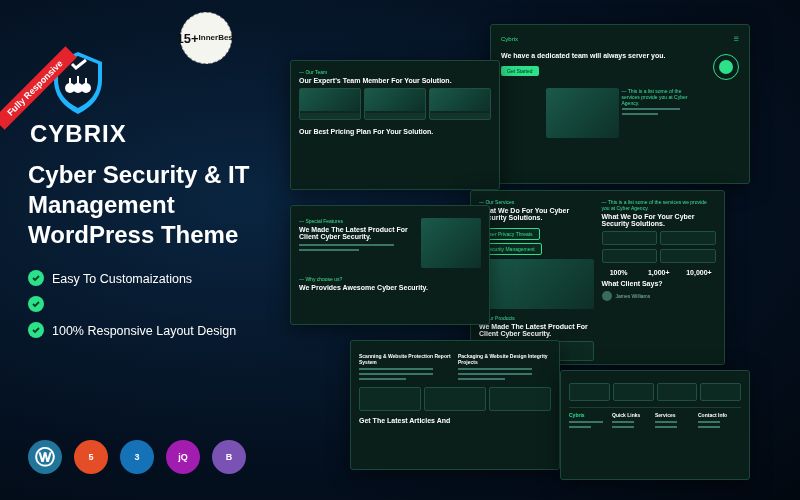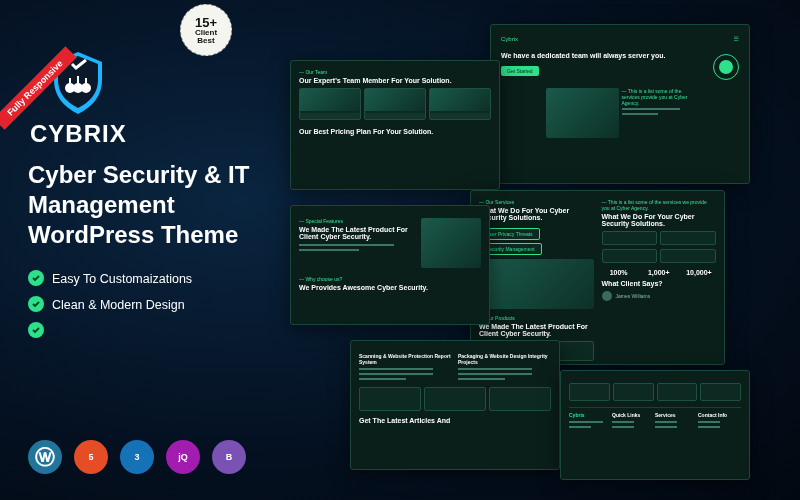--- a/index.html
+++ b/index.html
@@ -1,18 +1,18 @@
 <!DOCTYPE html>
 <html><head>
 <meta charset="utf-8">
 <style>
 *{margin:0;padding:0;box-sizing:border-box}
 body{width:800px;height:500px;background:radial-gradient(ellipse at 30% 40%,#0a2540 0%,#041020 60%,#020810 100%);font-family:-apple-system,Arial,sans-serif;color:#fff;overflow:hidden;position:relative}
 .badge-responsive{position:absolute;left:-16px;top:80px;background:#e5232d;color:#fff;font-size:9px;padding:3px 14px;transform:rotate(-45deg);font-weight:600;z-index:20}
-.badge-pages{position:absolute;left:180px;top:4px;width:52px;height:52px;border-radius:50%;background:#f5f5f0;border:1.5px dashed #999;display:flex;flex-direction:column;align-items:center;justify-content:center;font-size:13px;font-weight:bold;color:#111;z-index:20;line-height:1}
+.badge-pages{position:absolute;left:180px;top:12px;width:52px;height:52px;border-radius:50%;background:#f5f5f0;border:1.5px dashed #999;display:flex;align-items:center;justify-content:center;font-size:13px;font-weight:bold;color:#111;z-index:20;line-height:1}
 .badge-pages small{font-size:8px;font-weight:600}
 .logo{position:absolute;left:30px;top:50px;display:flex;flex-direction:column;align-items:center}
 .logo-icon{width:60px;height:66px;position:relative}
 .logo-icon svg{width:60px;height:66px}
 .logo-text{font-size:24px;font-weight:800;letter-spacing:1px;margin-top:4px}
 .title{position:absolute;left:28px;top:160px;width:240px;font-size:24px;font-weight:700;line-height:1.25}
 .features{position:absolute;left:28px;top:270px;width:260px}
 .feat{display:flex;align-items:flex-end;margin-bottom:10px}
 .check{width:16px;height:16px;border-radius:50%;background:#2de08a;display:flex;align-items:center;justify-content:center;margin-right:8px;flex-shrink:0}
 .check svg{width:10px;height:10px}
@@ -60,21 +60,21 @@
 .cli{display:flex;gap:4px;align-items:center;margin-top:4px}
 .avatar{width:10px;height:10px;border-radius:50%;background:#3a6a5a}
 </style>
 </head>
 <body>
 
 <div class="badge-responsive">Fully Responsive</div>
 
 <div class="badge-pages">
   <span>15+</span>
-  <small>Client</small>
+  <small>Inner</small>
   <small>Best</small>
 </div>
 
 <div class="logo">
   <div class="logo-icon">
     <svg viewBox="0 0 60 66">
         <path d="M30 2 L54 12 L54 30 Q54 52 30 64 Q6 52 6 30 L6 12 Z" fill="#1fb4ff"></path>
         <path d="M30 6 L50 14 L50 30 Q50 48 30 58 Q10 48 10 30 L10 14 Z" fill="#0a1a2a"></path>
         <circle cx="22" cy="38" r="5" fill="#fff"></circle>
         <circle cx="30" cy="38" r="5" fill="#fff"></circle>
@@ -96,28 +96,28 @@
         </svg>
       </span>
       <span class="feat-text">Easy To Customaizations</span>
     </div>
   <div class="feat">
       <span class="check">
         <svg viewBox="0 0 10 10">
           <path d="M2 5 L4 7 L8 3" stroke="#042" stroke-width="1.8" fill="none"></path>
         </svg>
       </span>
-      <span class="feat-text">Clean &amp; Modern Design</span>
     </div>
   <div class="feat">
       <span class="check">
         <svg viewBox="0 0 10 10">
           <path d="M2 5 L4 7 L8 3" stroke="#042" stroke-width="1.8" fill="none"></path>
         </svg>
       </span>
+      <span class="feat-text">100% Responsive Layout Design</span>
     </div>
 </div>
 
 <div class="tech">
   <div class="tech-icon wp">ⓦ</div>
   <div class="tech-icon h5">5</div>
   <div class="tech-icon c3">3</div>
   <div class="tech-icon jq">jQ</div>
   <div class="tech-icon bs">B</div>
 </div>

